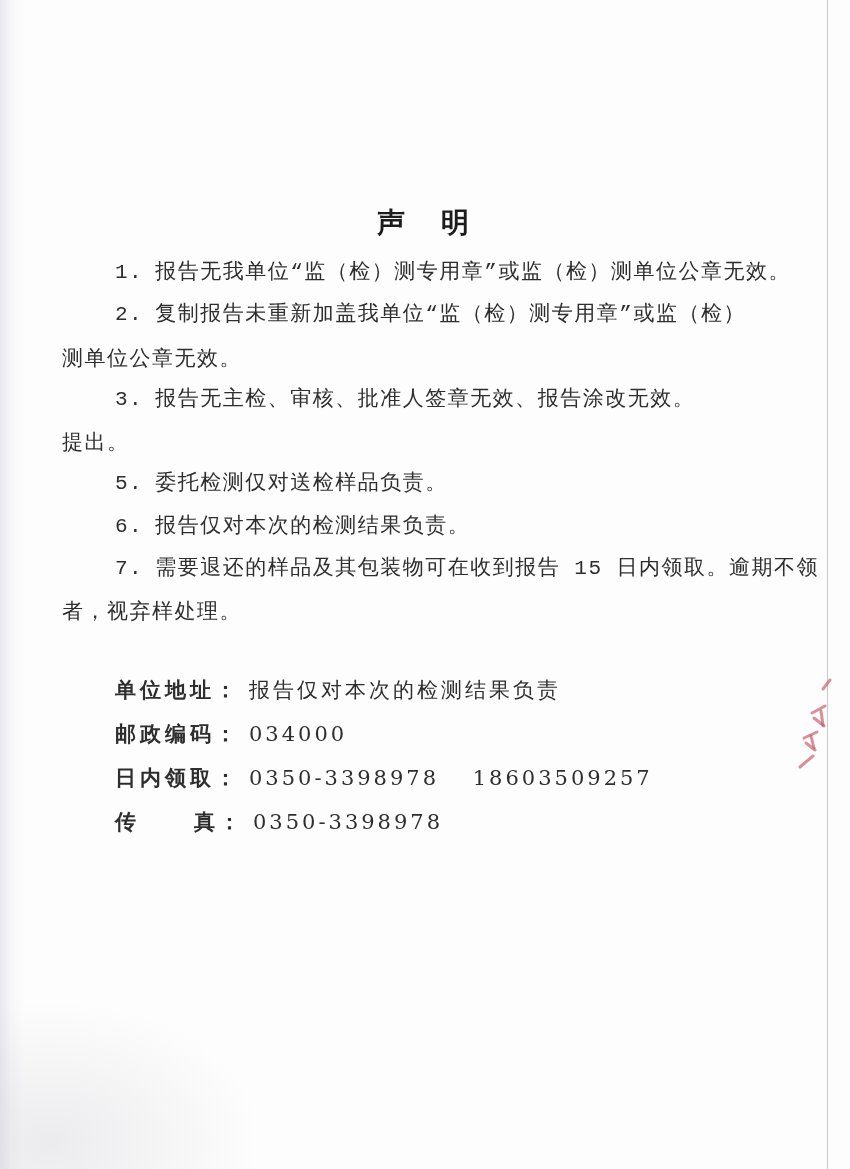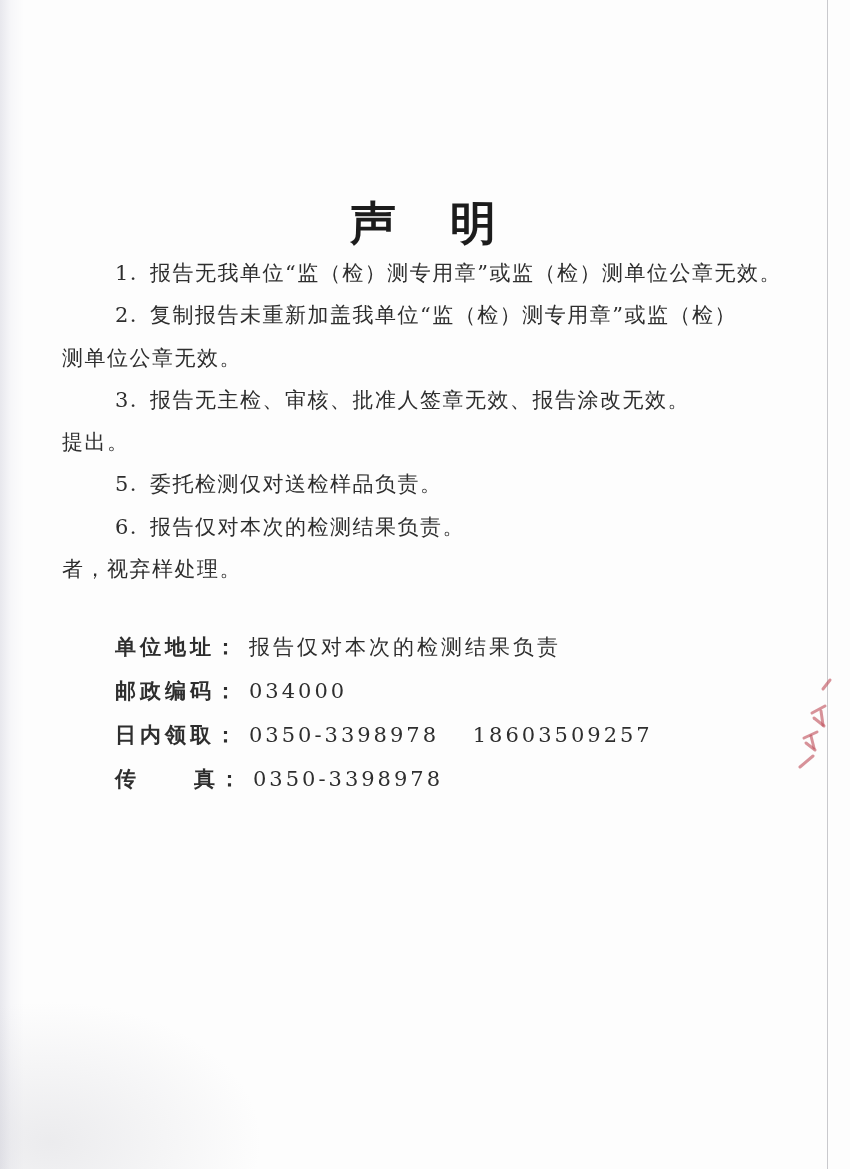--- a/index.html
+++ b/index.html
@@ -31,33 +31,33 @@
     left: 62px;
     top: 200px;
     width: 726px;
   }
   .title {
     height: 46px;
     line-height: 46px;
     text-align: center;
     font-family: "Liberation Sans", "DejaVu Sans", sans-serif;
     font-weight: 700;
-    font-size: 46px;
+    font-size: 28px;
     letter-spacing: 4px;
     color: #1c1c1c;
   }
   .items { margin-top: 6px; }
   .line {
     height: 42.3px;
     line-height: 42.3px;
     font-size: 21px;
     letter-spacing: 1.5px;
     white-space: nowrap;
   }
-  .line.indent { text-indent: 53px; }
+  .line.indent { text-indent: 53px; font-family: Liberation Mono, monospace; }
   .contact {
     margin-top: 35px;
     padding-left: 53px;
   }
   .crow {
     height: 44px;
     line-height: 44px;
     font-size: 21px;
     white-space: nowrap;
   }
@@ -107,20 +107,21 @@
       <div class="item">
         <div class="line">提出。</div>
       </div>
       <div class="item">
         <div class="line indent">5. 委托检测仅对送检样品负责。</div>
       </div>
       <div class="item">
         <div class="line indent">6. 报告仅对本次的检测结果负责。</div>
       </div>
       <div class="item">
+        <div class="line indent">7. 需要退还的样品及其包装物可在收到报告 15 日内领取。逾期不领</div>
         <div class="line">者，视弃样处理。</div>
       </div>
     </div>
 
     <div class="contact">
       <div class="crow">
         <span class="clabel">单位地址：</span><span class="cvalue">报告仅对本次的检测结果负责</span>
       </div>
       <div class="crow">
         <span class="clabel">邮政编码：</span><span class="cvalue">034000</span>

